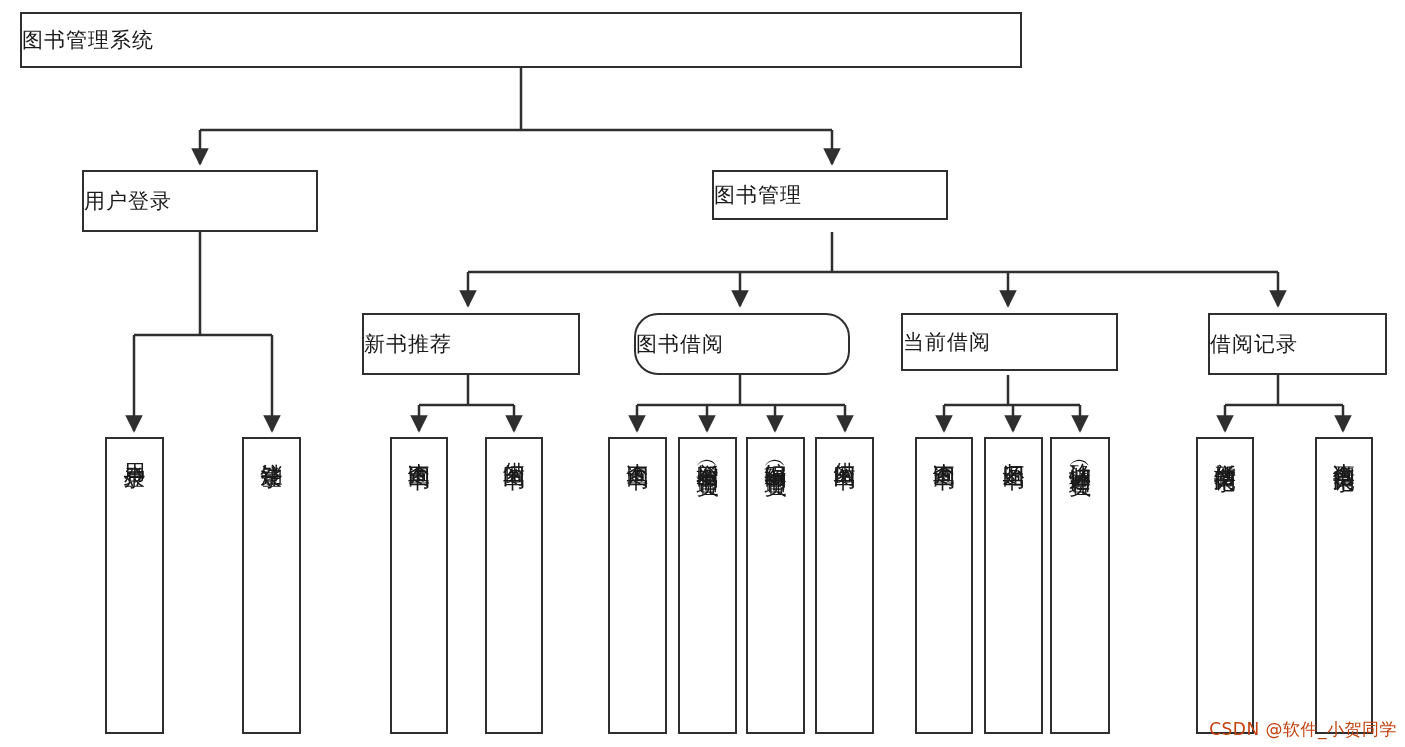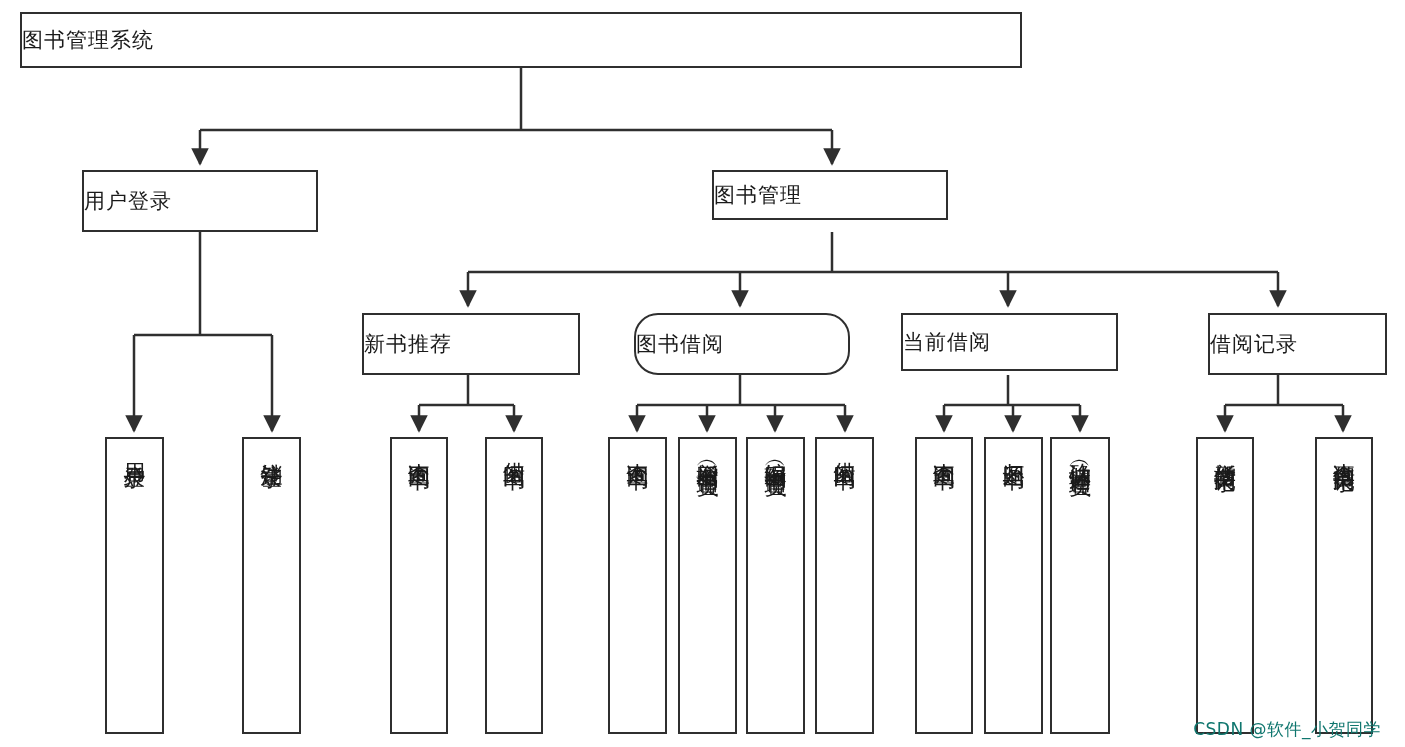--- a/index.html
+++ b/index.html
@@ -51,24 +51,24 @@
   }
   .node.vertical .label {
     writing-mode: vertical-rl;
     text-orientation: upright;
     font-size: 22px;
     letter-spacing: 2px;
     line-height: 1.1;
   }
   #watermark {
     position: absolute;
-    right: 24px;
+    right: 8px;
     bottom: 6px;
     font-size: 17px;
-    color: #0f766e;
+    color: #c2410c;
     letter-spacing: 0.5px;
     white-space: nowrap;
     z-index: 5;
     font-family: "DejaVu Sans", "Liberation Sans", sans-serif;
   }
 </style>
 </head>
 <body>
 
 <div id="canvas">

